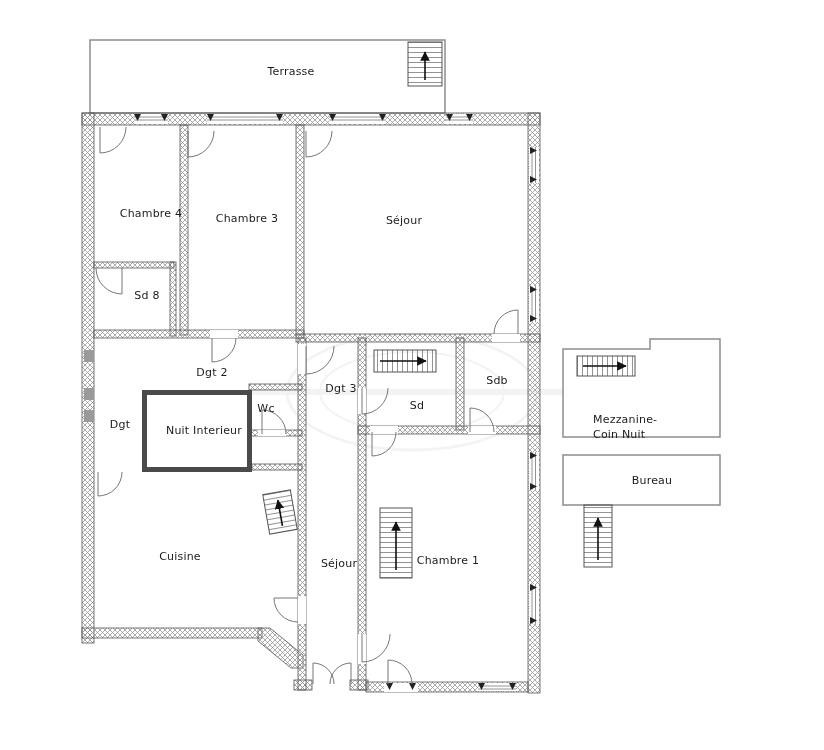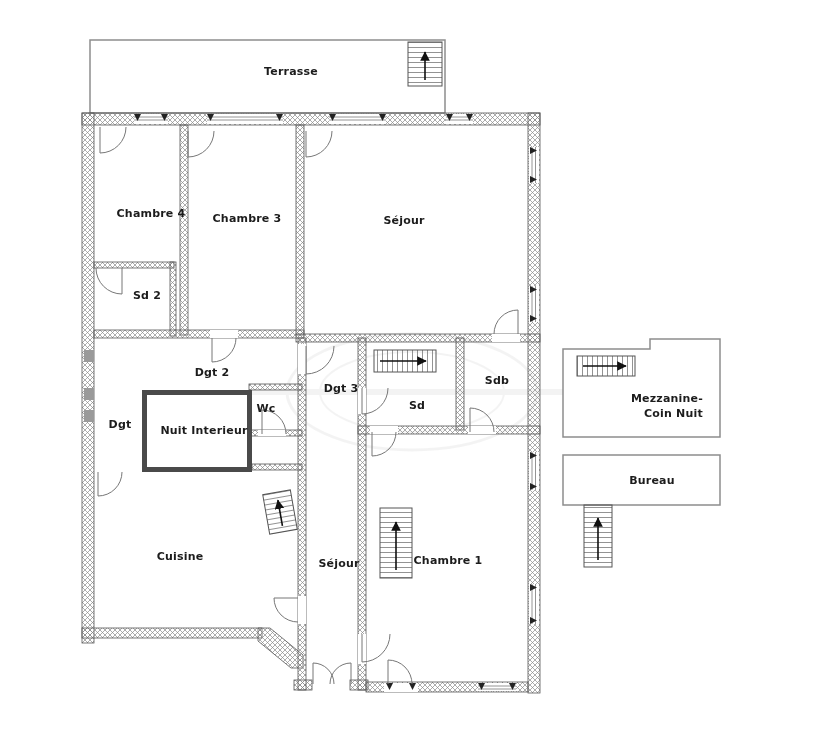--- a/index.html
+++ b/index.html
@@ -1,21 +1,21 @@
 <!DOCTYPE html>
 <html><head>
 <meta charset="utf-8">
 <style>
   html,body{margin:0;padding:0;background:#fff;}
   #stage{position:relative;width:824px;height:750px;background:#ffffff;overflow:hidden;
          font-family:"DejaVu Sans", sans-serif;}
   #plan-svg{position:absolute;left:0;top:0;}
   .room-label{position:absolute;transform:translate(-50%,-50%);font-size:11px;color:#1c1c1c;
-              white-space:nowrap;text-align:right;letter-spacing:0.2px;font-weight:bold;}
-  .room-label.two-line{white-space:normal;line-height:15px;width:110px;}
+              white-space:nowrap;text-align:left;letter-spacing:0.2px;}
+  .room-label.two-line{white-space:normal;line-height:15px;width:110px;margin-top:21px;}
 </style>
 </head>
 <body>
 
 <div id="stage">
 
   <svg id="plan-svg" width="824" height="750" viewBox="0 0 824 750">
     <defs>
       <pattern id="hatch" width="5" height="5" patternUnits="userSpaceOnUse">
         <path d="M0,5 L5,0 M-1,1 L1,-1 M4,6 L6,4" stroke="#8a8a8a" stroke-width="0.7"></path>
@@ -265,21 +265,21 @@
       <rect x="84" y="350" width="10" height="12"></rect>
       <rect x="84" y="388" width="10" height="12"></rect>
       <rect x="84" y="410" width="10" height="12"></rect>
     </g>
   </svg>
 
   <div class="room-label" style="left:291px;top:71px">Terrasse</div>
   <div class="room-label" style="left:151px;top:213px">Chambre 4</div>
   <div class="room-label" style="left:247px;top:218px">Chambre 3</div>
   <div class="room-label" style="left:404px;top:220px">Séjour</div>
-  <div class="room-label" style="left:147px;top:295px">Sd 2</div>
+  <div class="room-label" style="left:147px;top:295px">Sd 8</div>
   <div class="room-label" style="left:212px;top:372px">Dgt 2</div>
   <div class="room-label" style="left:341px;top:388px">Dgt 3</div>
   <div class="room-label" style="left:497px;top:380px">Sdb</div>
   <div class="room-label" style="left:266px;top:408px">Wc</div>
   <div class="room-label" style="left:417px;top:405px">Sd</div>
   <div class="room-label" style="left:204px;top:430px">Nuit Interieur</div>
   <div class="room-label" style="left:120px;top:424px">Dgt</div>
   <div class="room-label two-line" style="left:648px;top:406px">
     <span>Mezzanine-</span><br>
     <span>Coin Nuit</span>

